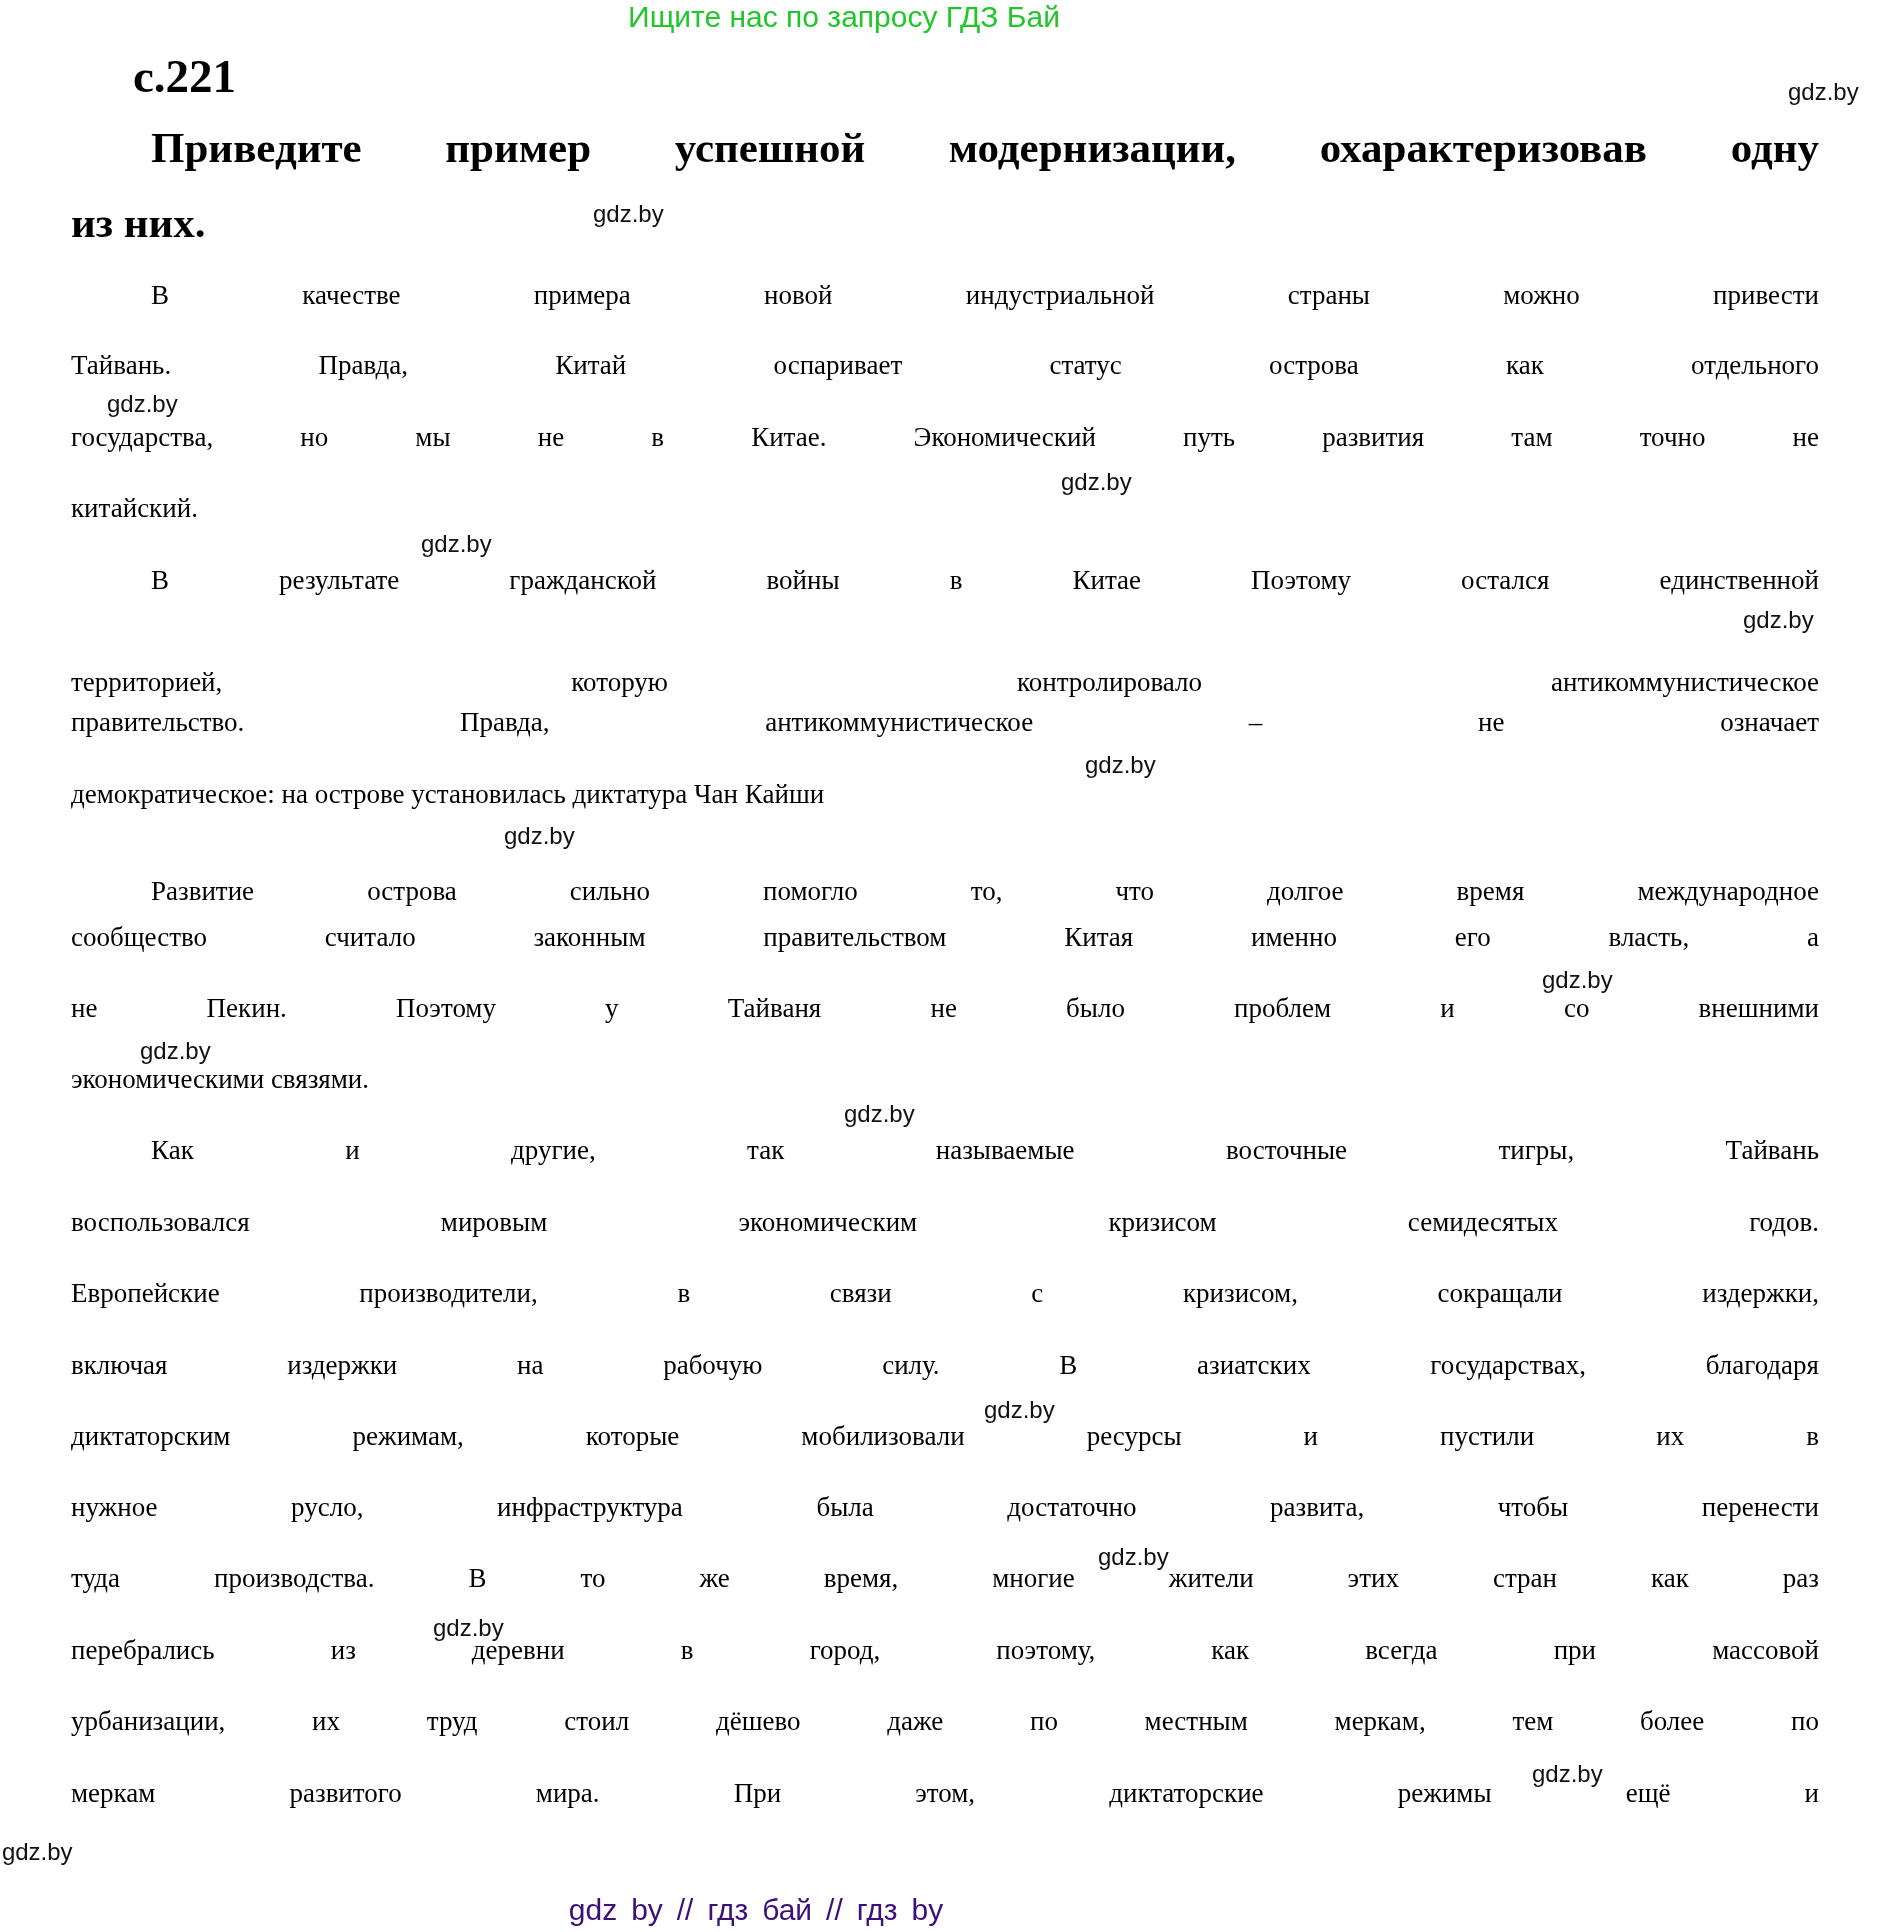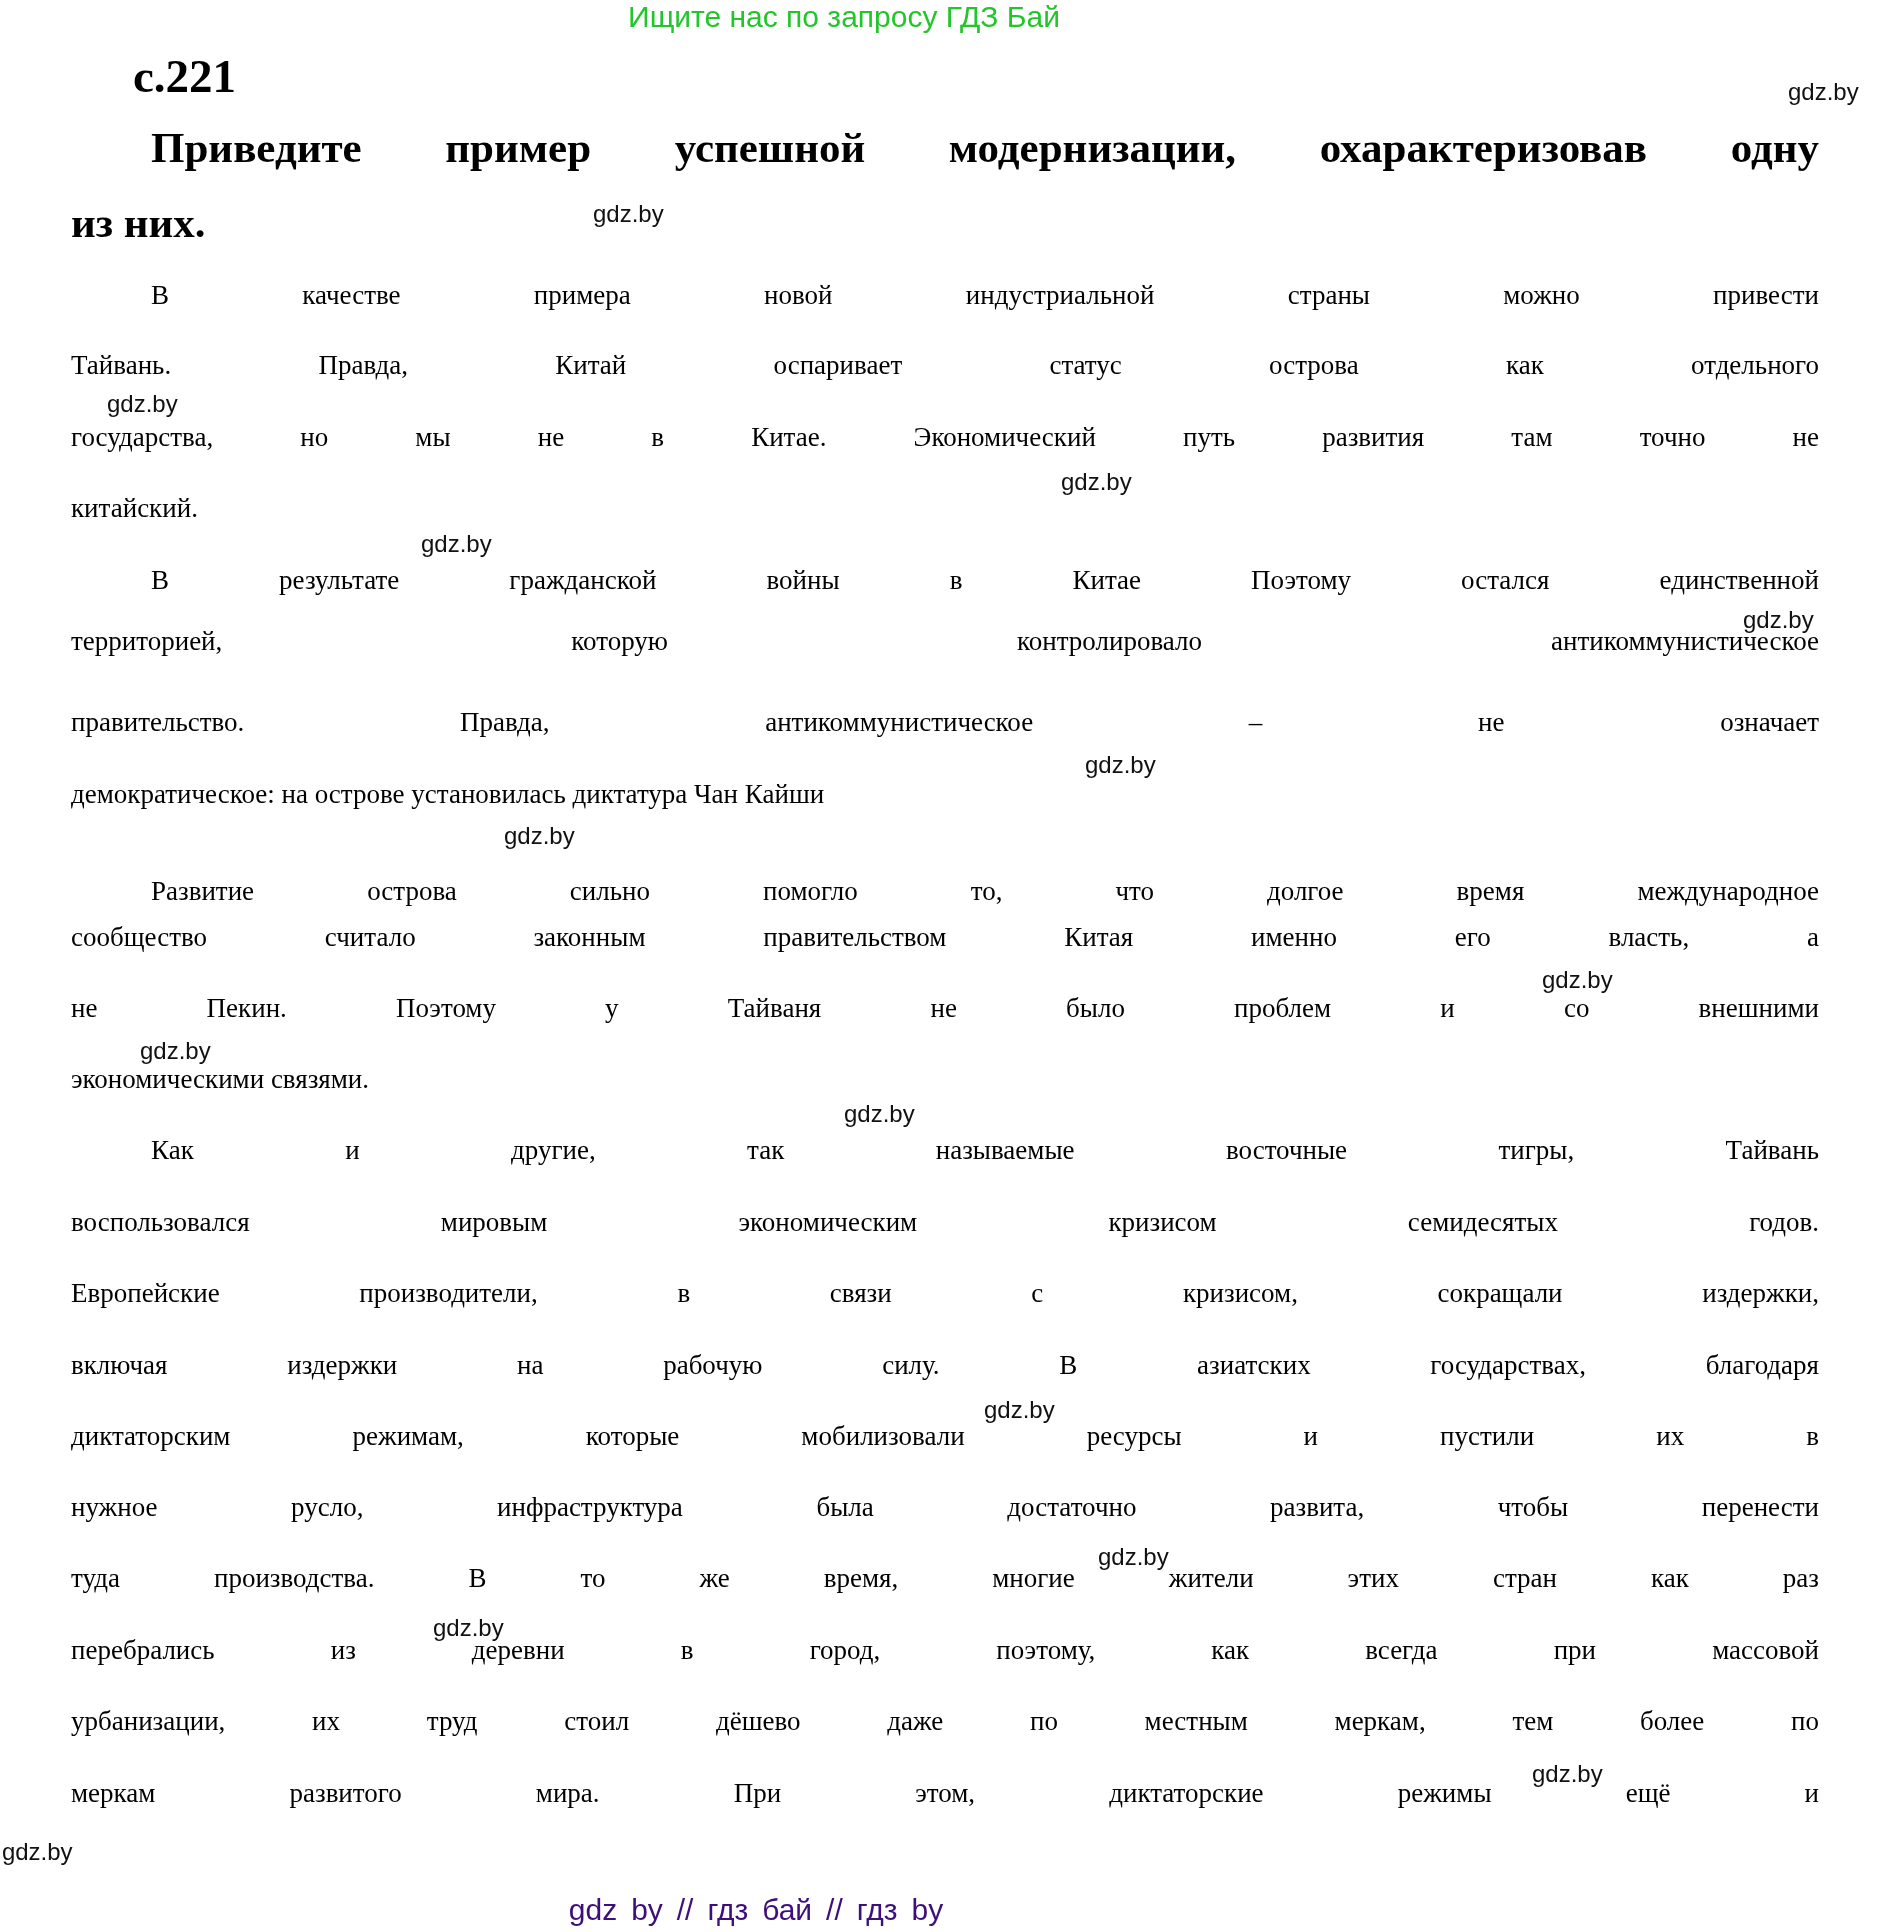--- a/index.html
+++ b/index.html
@@ -41,21 +41,21 @@
 
 <div class="line indent bold" style="top:121px;">Приведите пример успешной модернизации, охарактеризовав одну</div>
 <div class="line bold last" style="top:196px;">из них.</div>
 
 <div class="line indent" style="top:268px;">В качестве примера новой индустриальной страны можно привести</div>
 <div class="line" style="top:338px;">Тайвань. Правда, Китай оспаривает статус острова как отдельного</div>
 <div class="line" style="top:410px;">государства, но мы не в Китае. Экономический путь развития там точно не</div>
 <div class="line last" style="top:481px;">китайский.</div>
 
 <div class="line indent" style="top:553px;">В результате гражданской войны в Китае Поэтому остался единственной</div>
-<div class="line" style="top:614px;">территорией, которую контролировало антикоммунистическое</div>
+<div class="line" style="top:655px;">территорией, которую контролировало антикоммунистическое</div>
 <div class="line" style="top:695px;">правительство. Правда, антикоммунистическое – не означает</div>
 <div class="line last" style="top:767px;">демократическое: на острове установилась диктатура Чан Кайши</div>
 
 <div class="line indent" style="top:864px;">Развитие острова сильно помогло то, что долгое время международное</div>
 <div class="line" style="top:910px;">сообщество считало законным правительством Китая именно его власть, а</div>
 <div class="line" style="top:981px;">не Пекин. Поэтому у Тайваня не было проблем и со внешними</div>
 <div class="line last" style="top:1052px;">экономическими связями.</div>
 
 <div class="line indent" style="top:1123px;">Как и другие, так называемые восточные тигры, Тайвань</div>
 <div class="line" style="top:1195px;">воспользовался мировым экономическим кризисом семидесятых годов.</div>

